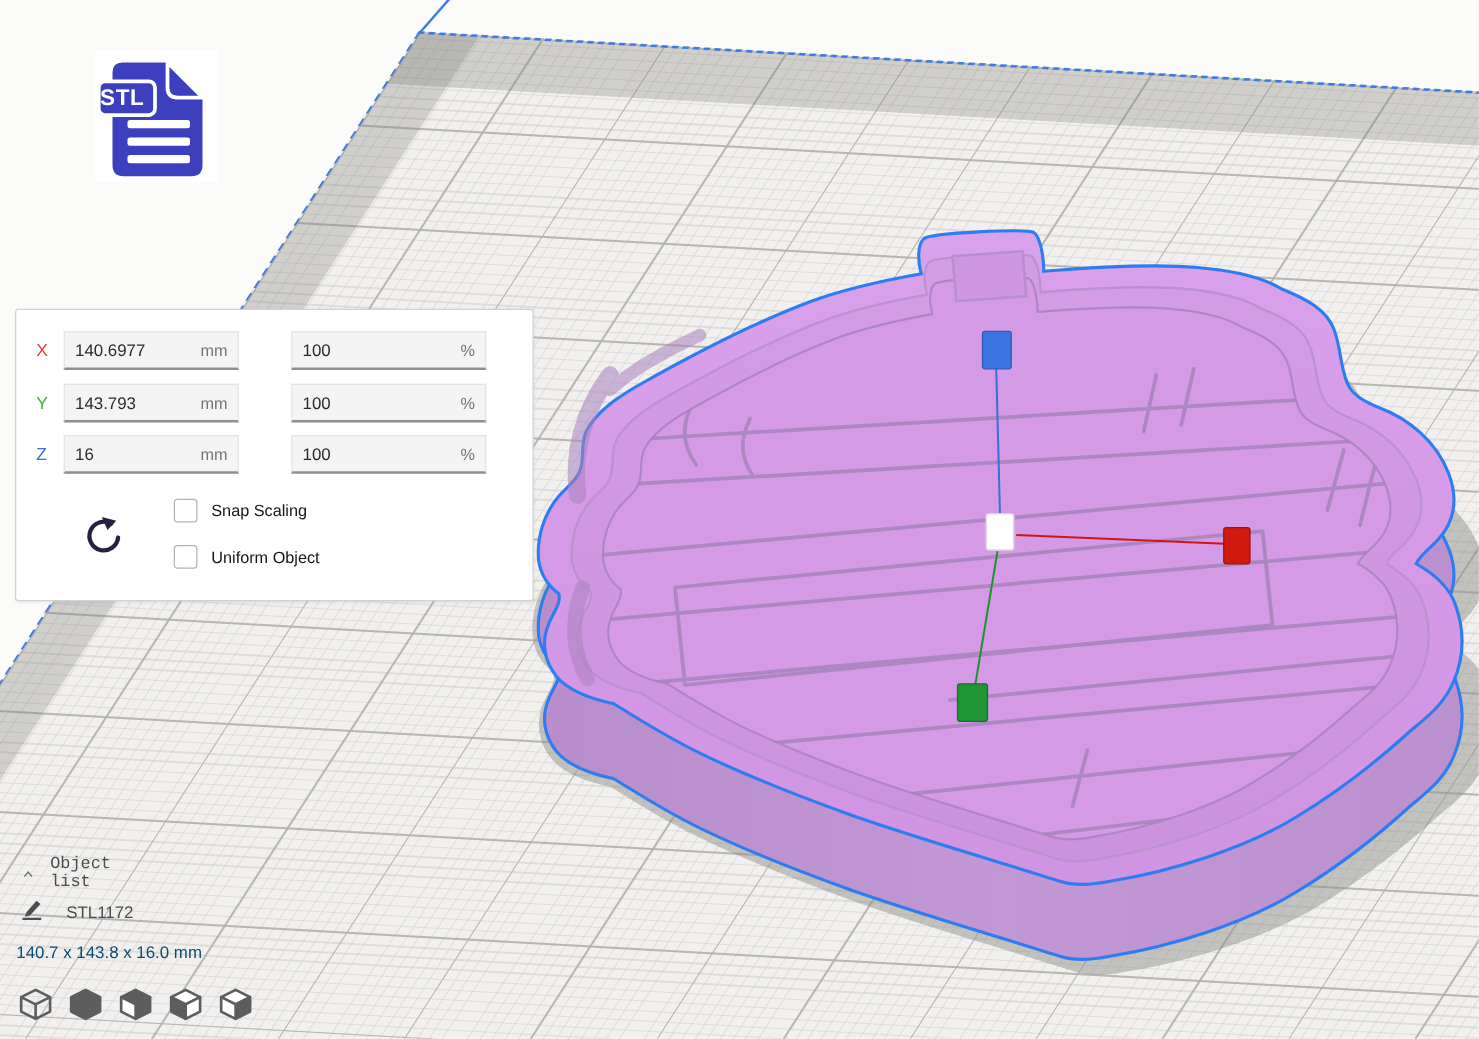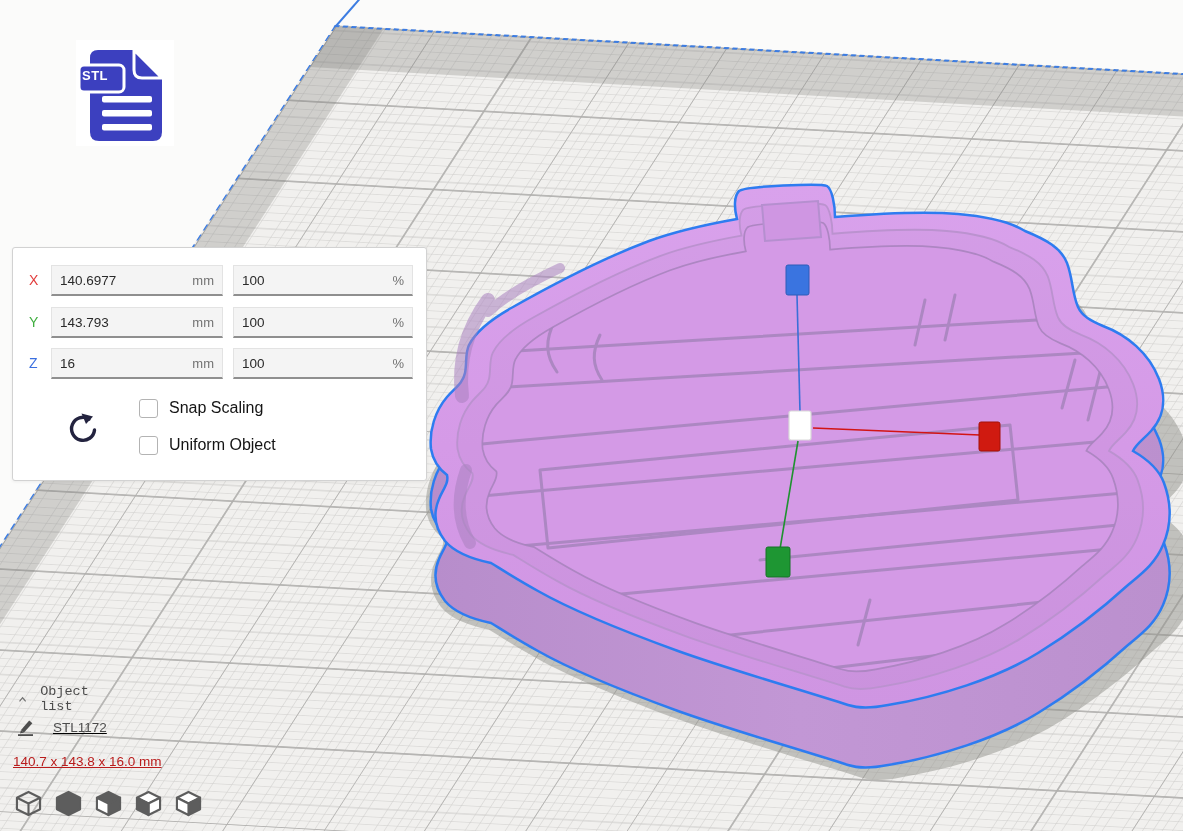--- a/index.html
+++ b/index.html
@@ -25,60 +25,60 @@
     border-left:2.5px dashed #3d7de2;
   }
   .band-top{position:absolute;left:0;top:0;width:100%;height:40px;background:rgba(122,121,119,0.28);}
   .band-left{position:absolute;left:0;top:0;width:56px;height:100%;background:rgba(122,121,119,0.28);}
   
   .scene{position:absolute;left:0;top:0;z-index:3;}
   
   .stl-thumb{position:absolute;left:76px;top:40px;width:98px;height:106px;background:#fff;z-index:4;}
   .stl-badge-label{
     position:absolute;left:4px;top:28px;width:30px;text-align:center;
-    color:#fff;font-weight:bold;font-size:13px;letter-spacing:0.5px;z-index:2;
+    color:#fff;font-weight:bold;font-size:18px;letter-spacing:0.5px;z-index:2;
   }
   
   .scale-panel{
     position:absolute;left:12px;top:247px;width:413px;height:232px;z-index:5;
     background:#ffffff;border:1px solid #d2d2d2;border-radius:3px;
     box-shadow:0 1px 3px rgba(0,0,0,0.06);
   }
   .axis-row{position:absolute;left:0;height:31px;width:100%;}
   .axis-row.r0{top:17px}.axis-row.r1{top:59px}.axis-row.r2{top:100px}
   .axis-label{position:absolute;left:16px;top:7px;font-size:14px;width:14px;}
   .axis-label.x{color:#e23c3c}.axis-label.y{color:#3fae3f}.axis-label.z{color:#3a6fe0}
   .fieldwrap{position:absolute;top:0;height:31px;}
-  .fieldwrap.size{left:38px;width:172px;}
-  .fieldwrap.pct{left:220px;width:180px;}
+  .fieldwrap.size{left:38px;width:140px;}
+  .fieldwrap.pct{left:220px;width:156px;}
   .fieldwrap input{
     width:100%;height:100%;box-sizing:border-box;
     background:#f4f4f4;border:1px solid #e3e3e3;border-bottom:2px solid #8f8f8f;
     font-family:"Liberation Sans",sans-serif;font-size:13.5px;color:#2a2a2a;
     padding:0 34px 0 8px;outline:none;
   }
   .unit{
     position:absolute;right:9px;top:8px;font-size:13px;color:#737373;pointer-events:none;
   }
   .reset-btn{position:absolute;left:50px;top:160px;width:40px;height:40px;cursor:pointer;}
   .cb-row{position:absolute;left:126px;height:20px;display:flex;align-items:center;cursor:pointer;}
   .cb-row.c0{top:399px - 247px}
   .cb-row.c0{top:150px}.cb-row.c1{top:187px}
   .cb-box{
     width:17px;height:17px;border:1.5px solid #b3b3b3;border-radius:3px;background:#fff;
     margin-right:11px;flex:none;
   }
-  .cb-label{font-size:16px;color:#141414;text-align:center;}
+  .cb-label{font-size:13px;color:#141414;text-align:center;}
   
   .objlist{position:absolute;left:0;top:676px;z-index:5;}
   .objlist-header{position:absolute;left:18px;top:8px;display:flex;align-items:center;cursor:pointer;}
   .objlist-title{font-size:13.5px;color:#4c4c4c;margin-left:13px;font-family:Liberation Mono, monospace;}
-  .obj-row{position:absolute;left:16px;top:42px;display:flex;align-items:center;cursor:pointer;text-decoration:underline;}
+  .obj-row{position:absolute;left:16px;top:42px;display:flex;align-items:flex-end;cursor:pointer;}
   .obj-name{font-size:13.5px;color:#4c4c4c;margin-left:18px;}
-  .obj-dims{position:absolute;left:13px;top:78px;font-size:13.5px;color:#b91c1c;white-space:nowrap;text-decoration:underline;}
+  .obj-dims{position:absolute;left:13px;top:78px;font-size:13.5px;color:#0c4a6e;white-space:nowrap;}
   .viewbar{position:absolute;left:14px;top:790px;display:flex;gap:11px;z-index:5;}
   .viewbtn{width:29px;height:27px;cursor:pointer;}
   .viewbtn svg{display:block;}
 </style>
 </head>
 <body>
 
 <div class="plate-clip">
   <div class="plate">
     <div class="band-top"></div>

